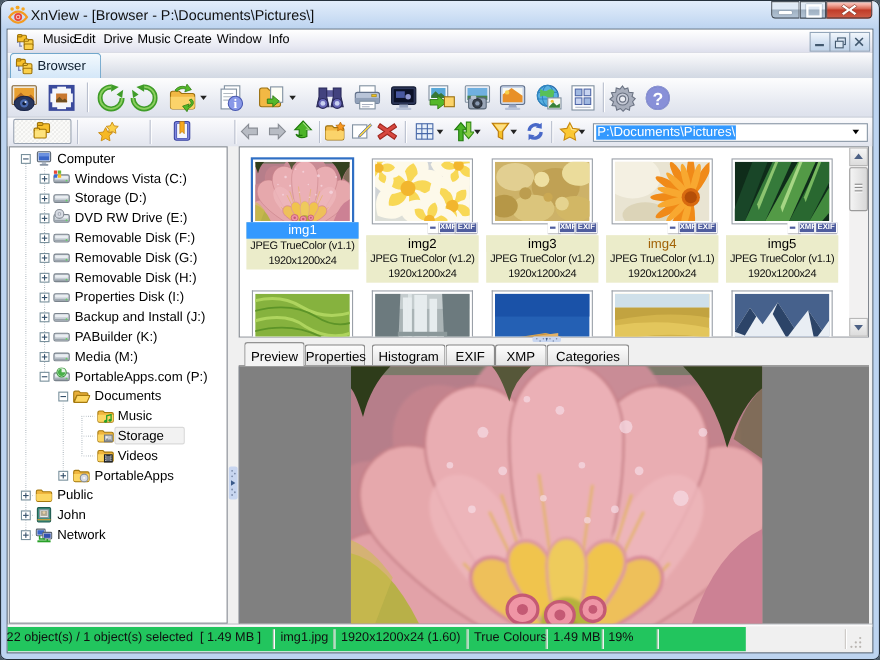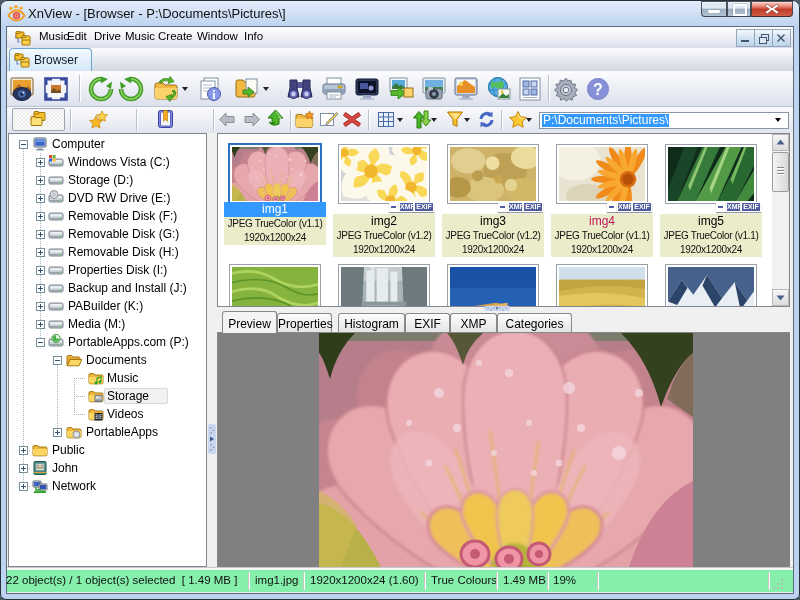--- a/index.html
+++ b/index.html
@@ -39,21 +39,21 @@
 .tinfo{position:absolute;width:102px;height:43px;background:#ebecca;text-align:center}
 .tname{font-size:12px;color:#000;height:15px;line-height:15px}
 .tmeta{font-size:10px;letter-spacing:-0.3px;color:#101010;height:14px;line-height:14px}
 .badge{position:absolute;background:#4f5d9e;border:1px solid #fff;color:#fff;font-size:7px;font-weight:bold;line-height:8px;text-align:center;box-shadow:0 1px 1px rgba(0,0,0,.4)}
 .ptab{position:absolute;top:2px;height:19px;background:linear-gradient(#fdfdfd,#e4e4e4);border:1px solid #898989;border-bottom:none;border-radius:3px 3px 0 0;font-size:12px;color:#000;text-align:center;box-sizing:border-box;padding-top:3px}
 .ptab.on{top:0;height:22px;background:#f4f4f4;padding-top:5px}
 #ptabline{position:absolute;left:0px;top:21px;width:573px;height:1px;background:#898989}
 #vsb{left:772px;top:134px;width:17px;height:172px;background:#f2f1f1}
 .sbtn{position:absolute;width:17px;height:17px;background:linear-gradient(#f6f6f6,#dcdcdc);border:1px solid #b8b8b8;box-sizing:border-box;text-align:center}
 #sline{left:7px;top:567px;width:786px;height:3px;background:linear-gradient(#9aa0a8,#fff 40%,#f1eff0)}
-#status{left:7px;top:570px;width:786px;height:22px;background:#86efac;font-size:11.5px;color:#101010}
+#status{left:7px;top:570px;width:671px;height:22px;background:#22c55e;font-size:11.5px;color:#101010}
 .ssep{position:absolute;top:2px;width:1px;height:18px;background:#cac7c4;box-shadow:1px 0 0 #fff}
 .stxt{position:absolute;top:4px;white-space:nowrap}
 </style>
 </head>
 <body>
 <div id="glass" class="a"></div>
 <div id="client" class="a"></div>
 
 <svg class="a" style="left:7px;top:5px" width="19" height="17" viewBox="0 0 19 17">
  <circle cx="4" cy="3.2" r="1.6" fill="#f5a623"></circle>
@@ -927,21 +927,21 @@
       <circle cx="0" cy="0" r="36" fill="#d86a10"></circle>
       <circle cx="0" cy="0" r="24" fill="#b44e08"></circle>
     </g>
   </svg>
 <div class="badge a" style="left:607px;top:202px;width:8px;height:8px;background:#fff">
     <div class="a" style="left:1px;top:3px;width:5px;height:2px;background:#4f5d9e"></div>
   </div>
 <div class="badge a" style="left:617px;top:202px;width:13px;height:8px">XMP</div>
 <div class="badge a" style="left:632px;top:202px;width:18px;height:8px">EXIF</div>
 <div class="tinfo a" style="left:551px;top:214px">
-    <div class="tname" style="background:#ebecca;color:#be185d">img4</div>
+    <div class="tname" style="background:#ebecca;color:#a16207">img4</div>
     <div class="tmeta">JPEG TrueColor (v1.1)</div>
     <div class="tmeta">1920x1200x24</div>
   </div>
 <div class="matte a" style="left:665px;top:144px;width:92px;height:60px"></div>
 <svg class="a" style="left:668px;top:147px" width="86" height="54" viewBox="0 0 374 234" preserveAspectRatio="none">
     <rect width="374" height="234" fill="#0f2c1a"></rect>
     <path d="M-20 234 L70 0 L130 0 L40 234 Z" fill="#194628"></path>
     <path d="M40 234 L150 0 L225 0 L120 234 Z" fill="#357a3a"></path>
     <path d="M120 234 L250 0 L320 0 L215 234 Z" fill="#539a46"></path>
     <path d="M215 234 L340 0 L374 0 L374 80 L295 234 Z" fill="#296830"></path>

